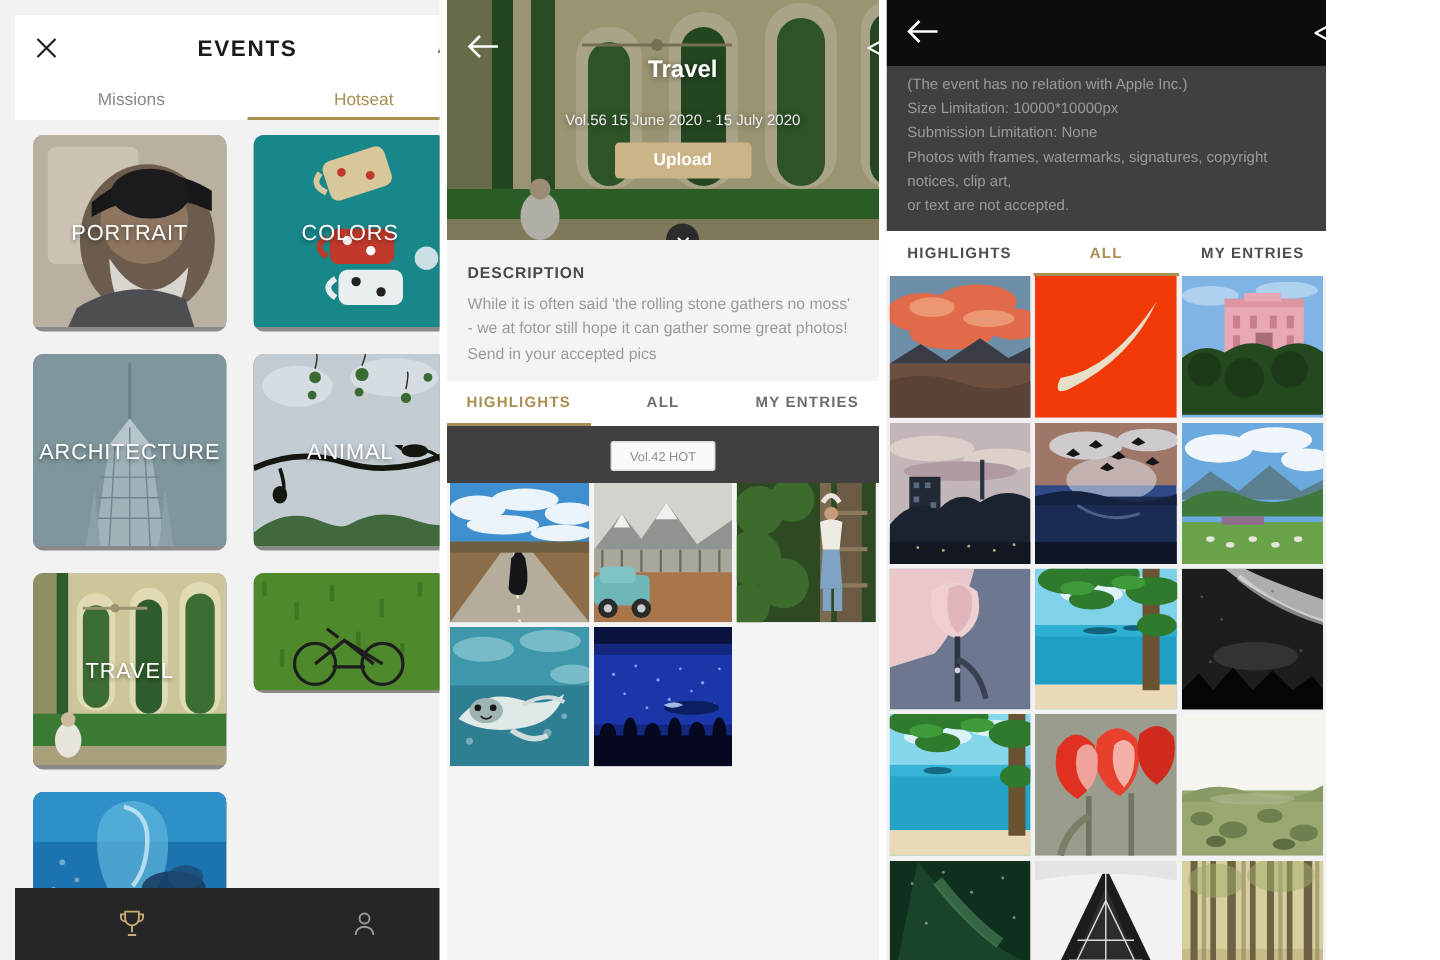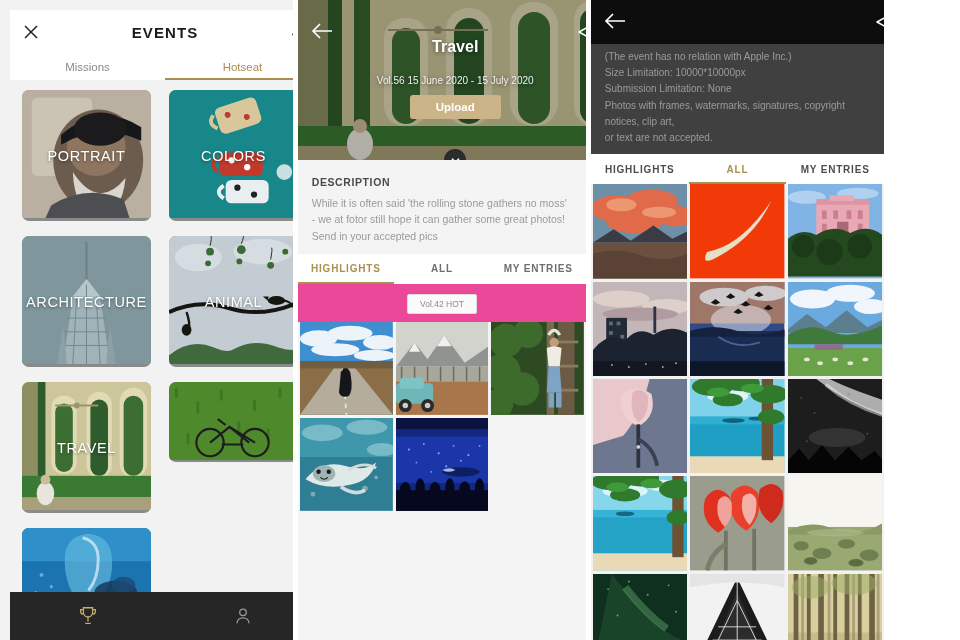--- a/index.html
+++ b/index.html
@@ -88,21 +88,21 @@
   .b-desc-h { font-size:10.5px; letter-spacing:.6px; color:#4a4a4a; font-weight:bold; margin-bottom:7px; }
   .b-desc-p { font-size:10.5px; line-height:1.55; color:#9a9a9a; }
 
   .b-tabs { background:#ffffff; height:30px; display:flex; }
   .b-tab { flex:1; display:flex; align-items:center; justify-content:center;
            font-size:10px; letter-spacing:.8px; font-weight:bold; color:#6e6e6e;
            position:relative; cursor:pointer; }
   .b-tab.active { color:#a98f51; }
   .b-tab.active::after { content:""; position:absolute; left:0; right:0; bottom:0; height:2px; background:#a98f51; }
 
-  .b-chipwrap { display:flex; justify-content:center; padding:10px 0 8px 0; background:#ec4899; }
+  .b-chipwrap { display:flex; justify-content:center; padding:10px 0 8px 0; background:#404040; }
   .b-chip {
     border:1px solid #dcdcdc; background:#fafafa; color:#8d8d8d;
     font-size:8.5px; padding:4px 12px; border-radius:2px; cursor:pointer;
   }
   .b-grid { display:grid; grid-template-columns:repeat(3,1fr); gap:3px; padding:0 2px; background:#f4f4f4; }
   .b-cell { position:relative; width:100%; padding-top:100%; overflow:hidden; cursor:pointer; }
   .b-cell .art { position:absolute; inset:0; }
   .b-cell.empty { background:#f4f4f4; cursor:default; }
 
   

